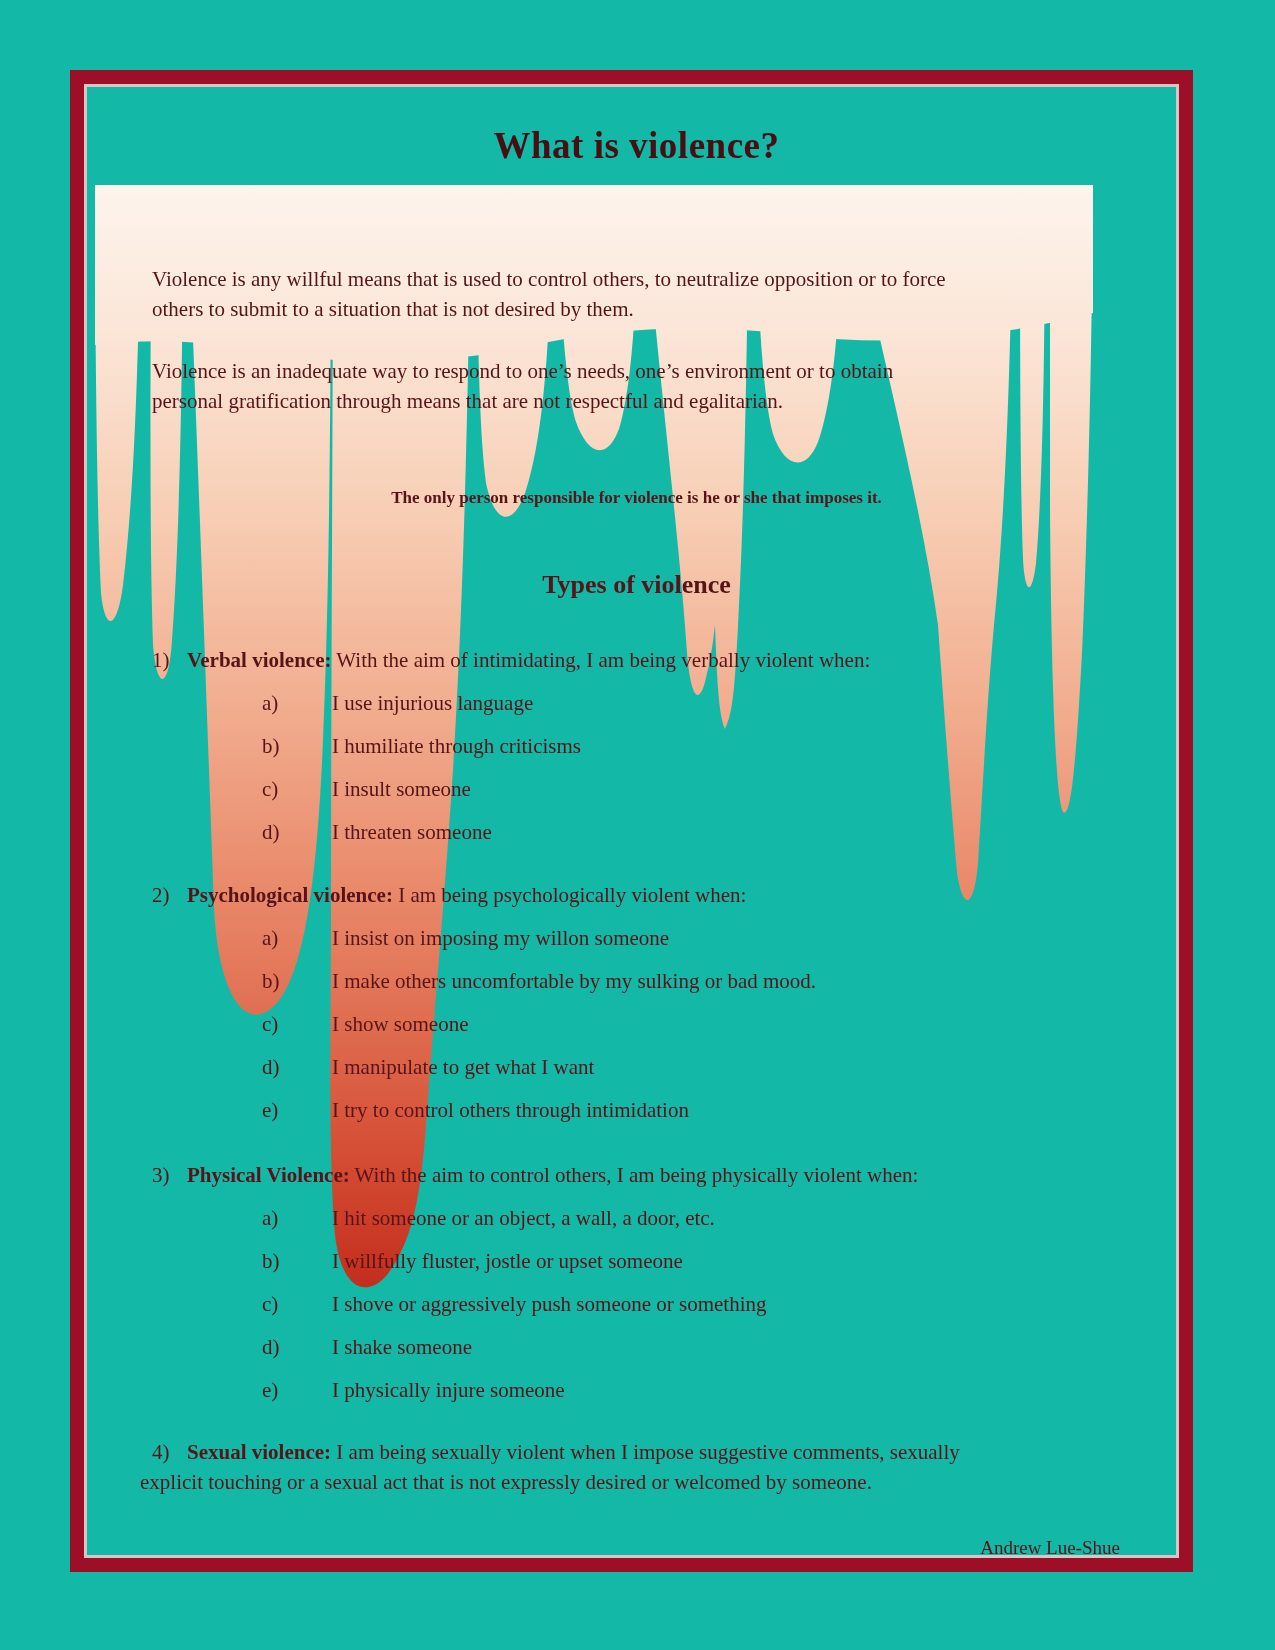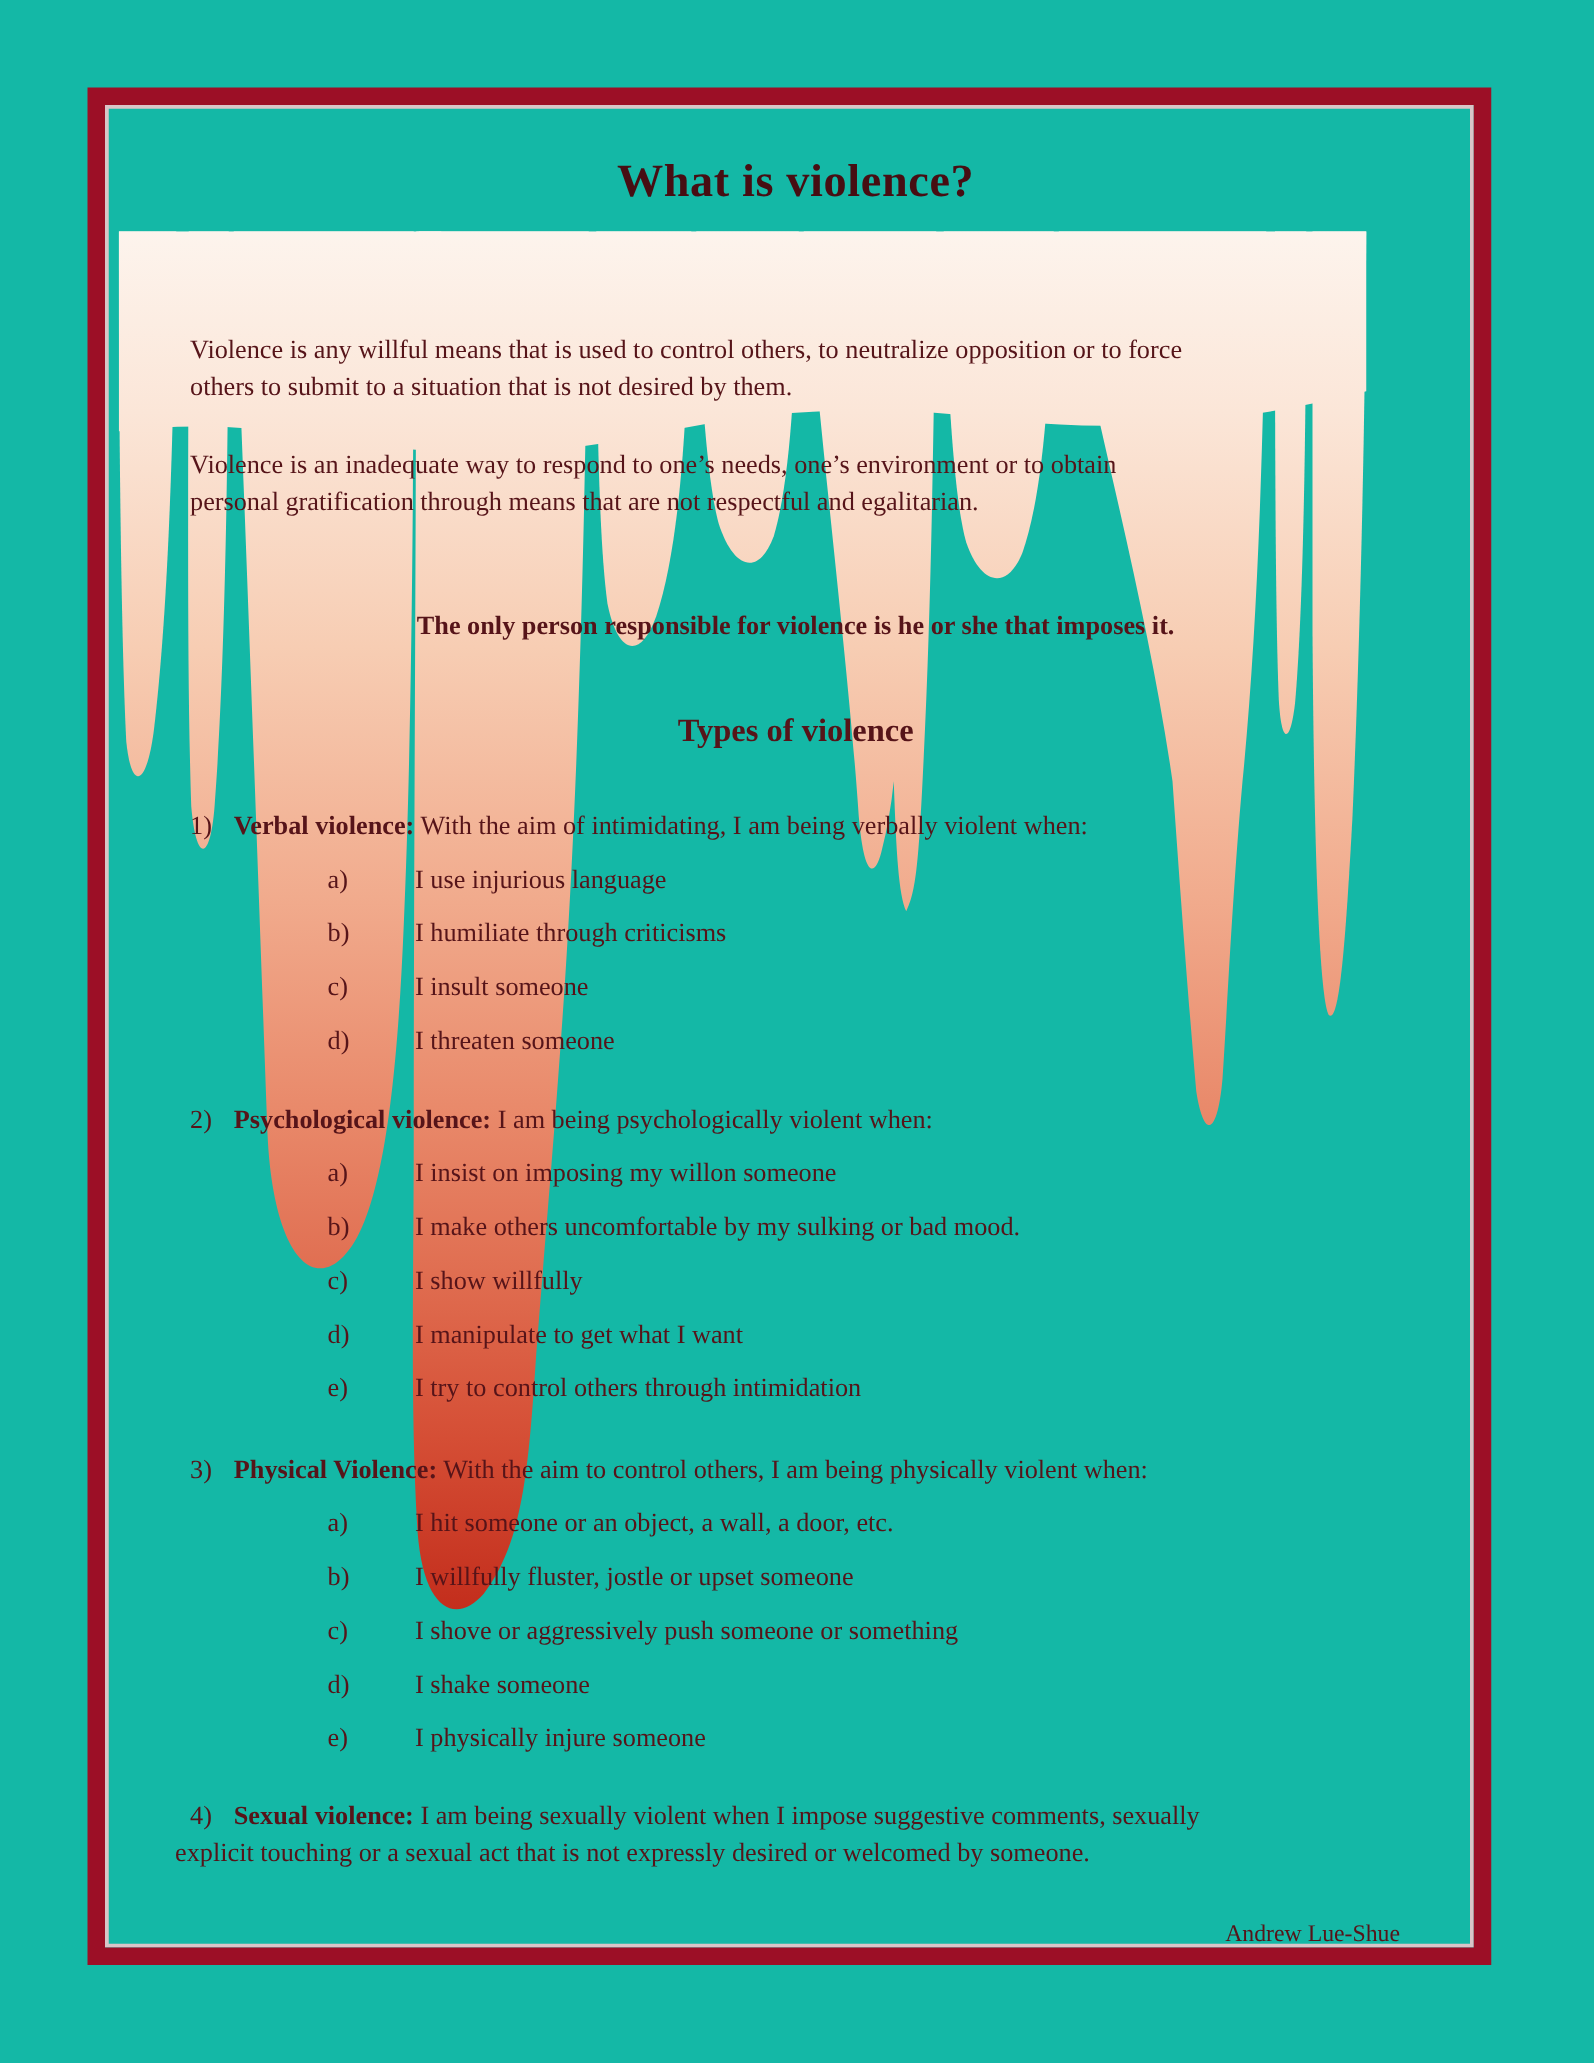--- a/index.html
+++ b/index.html
@@ -33,21 +33,21 @@
   .doc-title{
     position:absolute;left:84px;top:124px;width:1105px;
     text-align:center;
     font-size:37px;font-weight:bold;color:var(--title-text);
     letter-spacing:.5px;
   }
   .para{position:absolute;left:152px;width:930px;font-size:21px;margin-top:48px;}
   .para .ln{display:block;line-height:30px;white-space:nowrap;}
   .emphasis{
     position:absolute;left:84px;top:488px;width:1105px;
-    text-align:center;font-size:21px;font-weight:bold;white-space:nowrap;
+    text-align:center;font-size:17px;font-weight:bold;white-space:nowrap;
   }
   .section-heading{
     position:absolute;left:84px;top:570px;width:1105px;
     text-align:center;font-size:26px;font-weight:bold;
   }
   .type-row{position:absolute;left:152px;width:960px;font-size:21px;line-height:30px;white-space:nowrap;}
   .type-num{display:inline-block;width:35px;}
   .type-label{font-weight:bold;font-family:Liberation Serif, serif;}
   .sub-row{position:absolute;left:262px;width:850px;font-size:21px;line-height:30px;white-space:nowrap;}
   .sub-letter{display:inline-block;width:70px;}
@@ -128,21 +128,21 @@
     <div class="type-row" style="top:880px">
       <span class="type-num">2)</span><span class="type-label">Psychological violence:</span> <span>I am being psychologically violent when:</span>
     </div>
     <div class="sub-row" style="top:923px">
       <span class="sub-letter">a)</span><span>I insist on imposing my willon someone</span>
     </div>
     <div class="sub-row" style="top:966px">
       <span class="sub-letter">b)</span><span>I make others uncomfortable by my sulking or bad mood.</span>
     </div>
     <div class="sub-row" style="top:1009px">
-      <span class="sub-letter">c)</span><span>I show willfully</span>
+      <span class="sub-letter">c)</span><span>I show someone</span>
     </div>
     <div class="sub-row" style="top:1052px">
       <span class="sub-letter">d)</span><span>I manipulate to get what I want</span>
     </div>
     <div class="sub-row" style="top:1095px">
       <span class="sub-letter">e)</span><span>I try to control others through intimidation</span>
     </div>
 
     <div class="type-row" style="top:1160px">
       <span class="type-num">3)</span><span class="type-label">Physical Violence:</span> <span>With the aim to control others, I am being physically violent when:</span>

